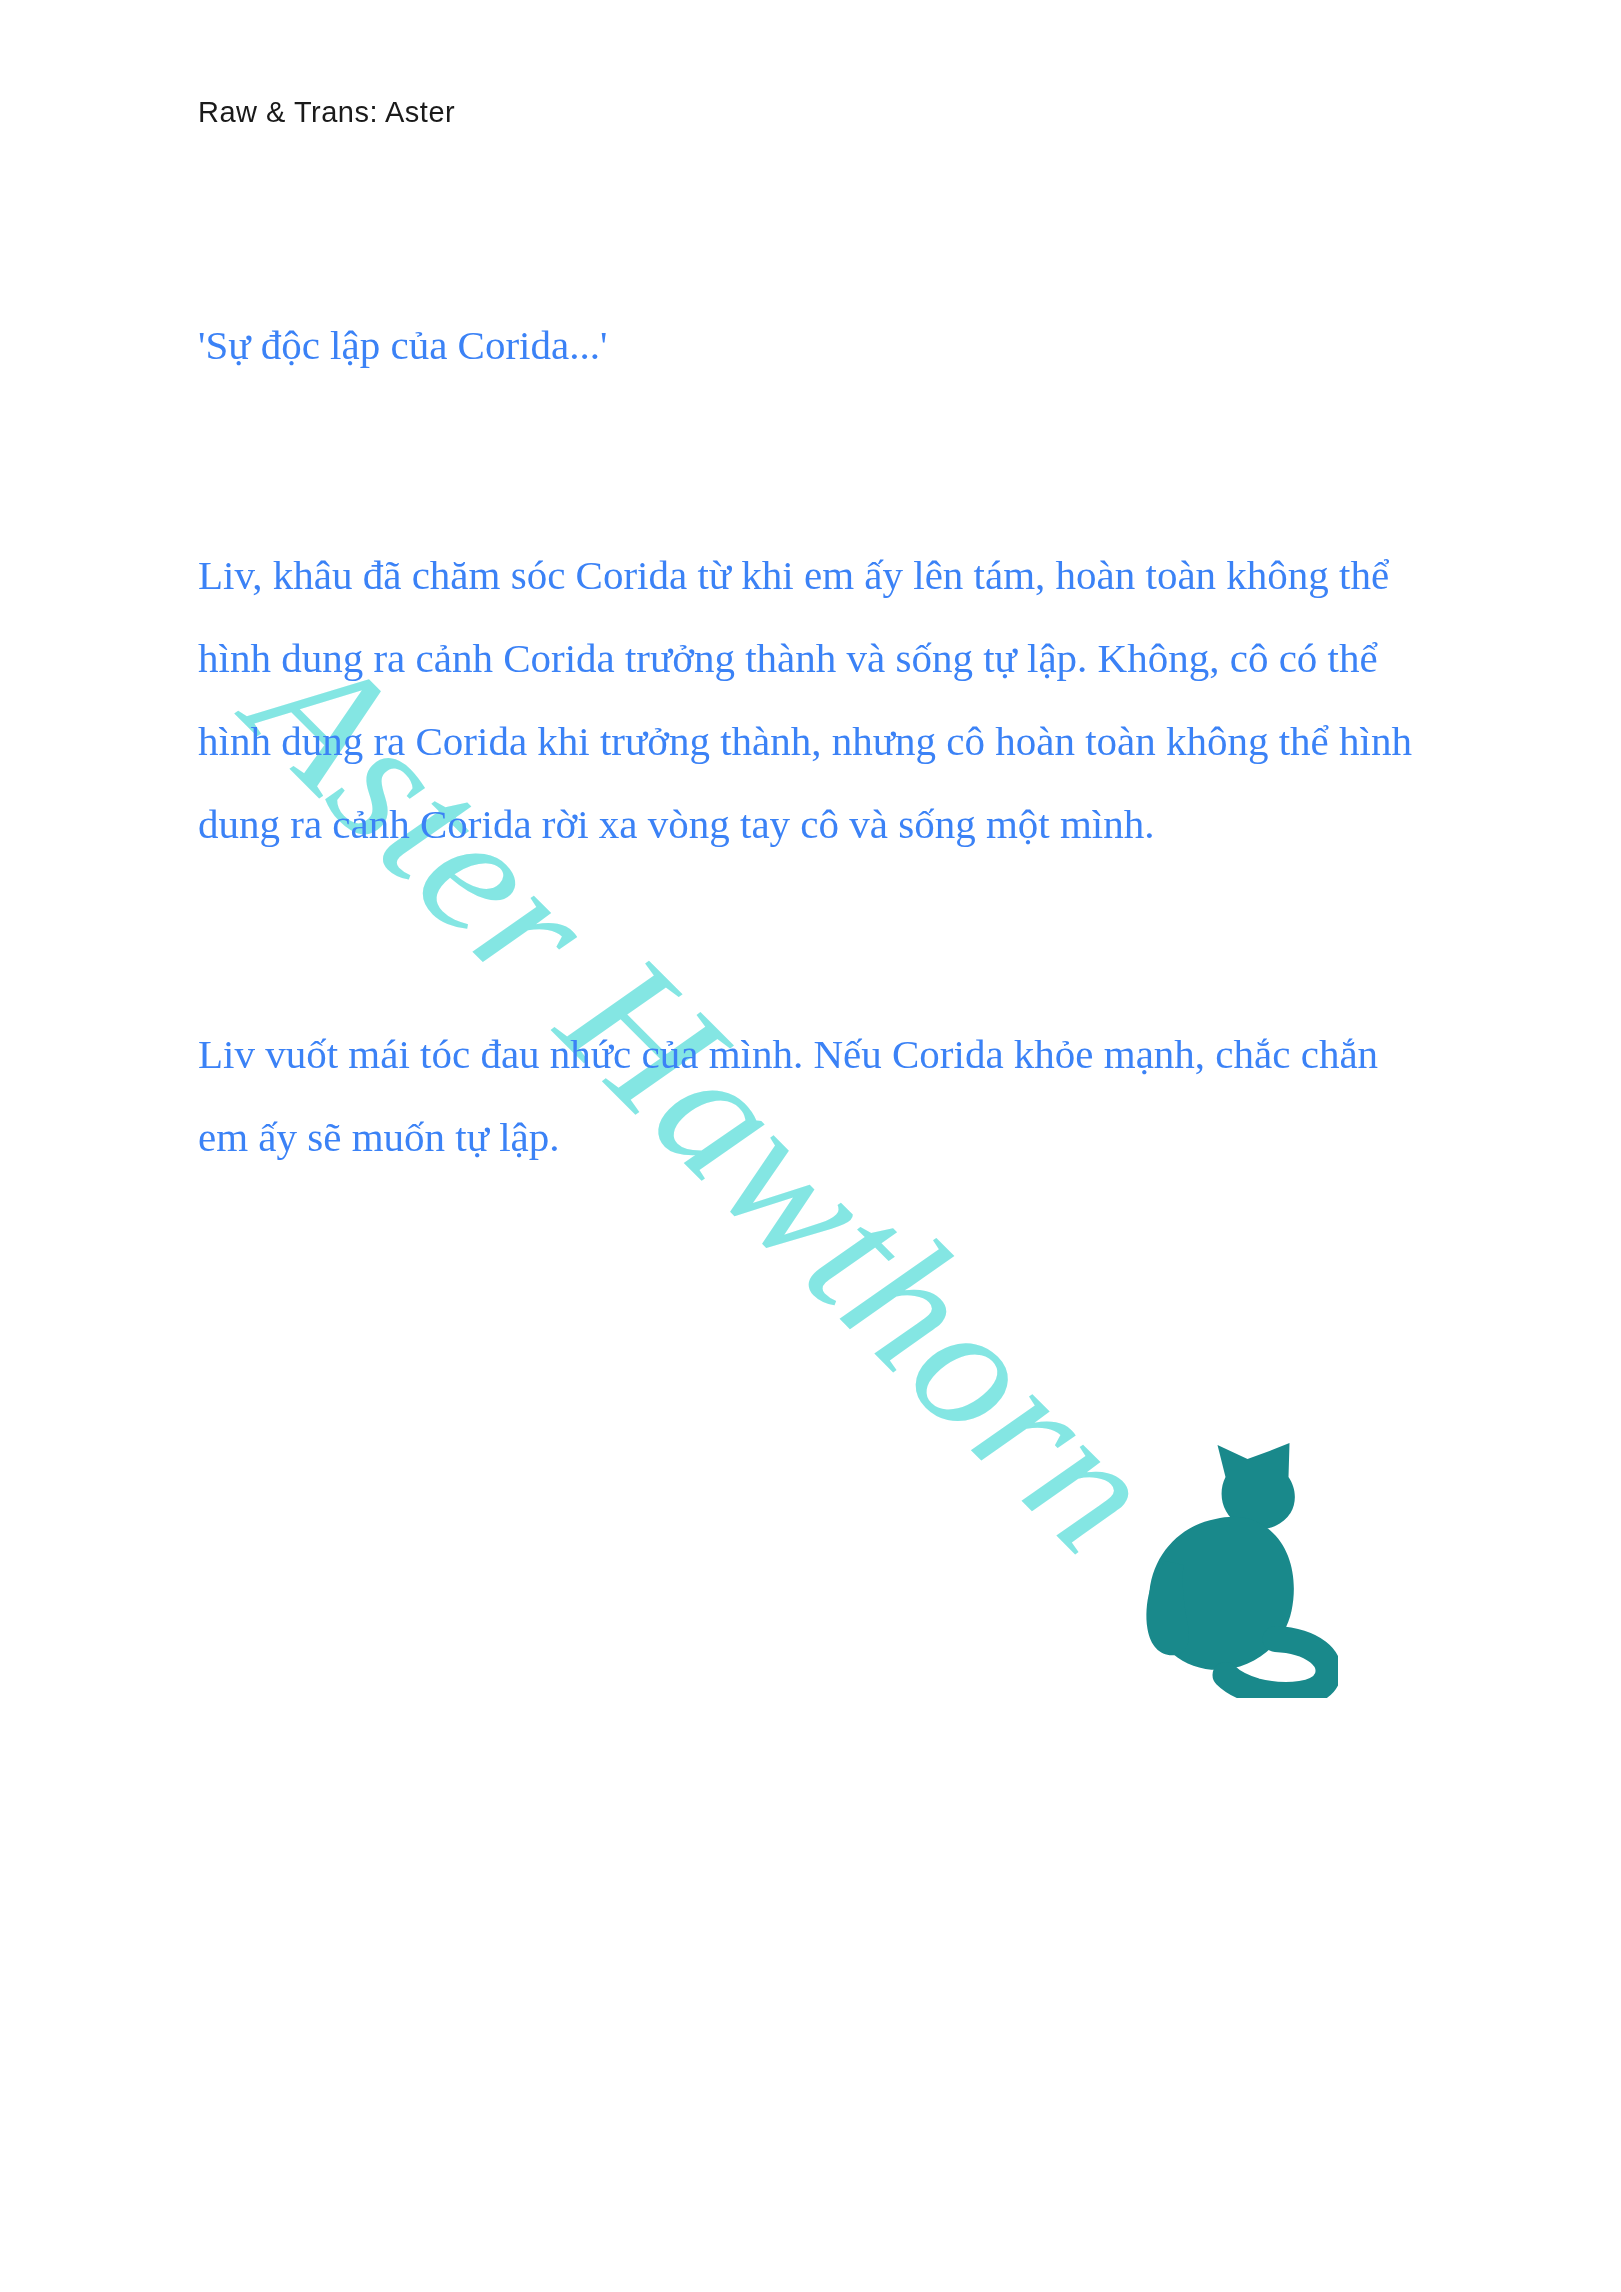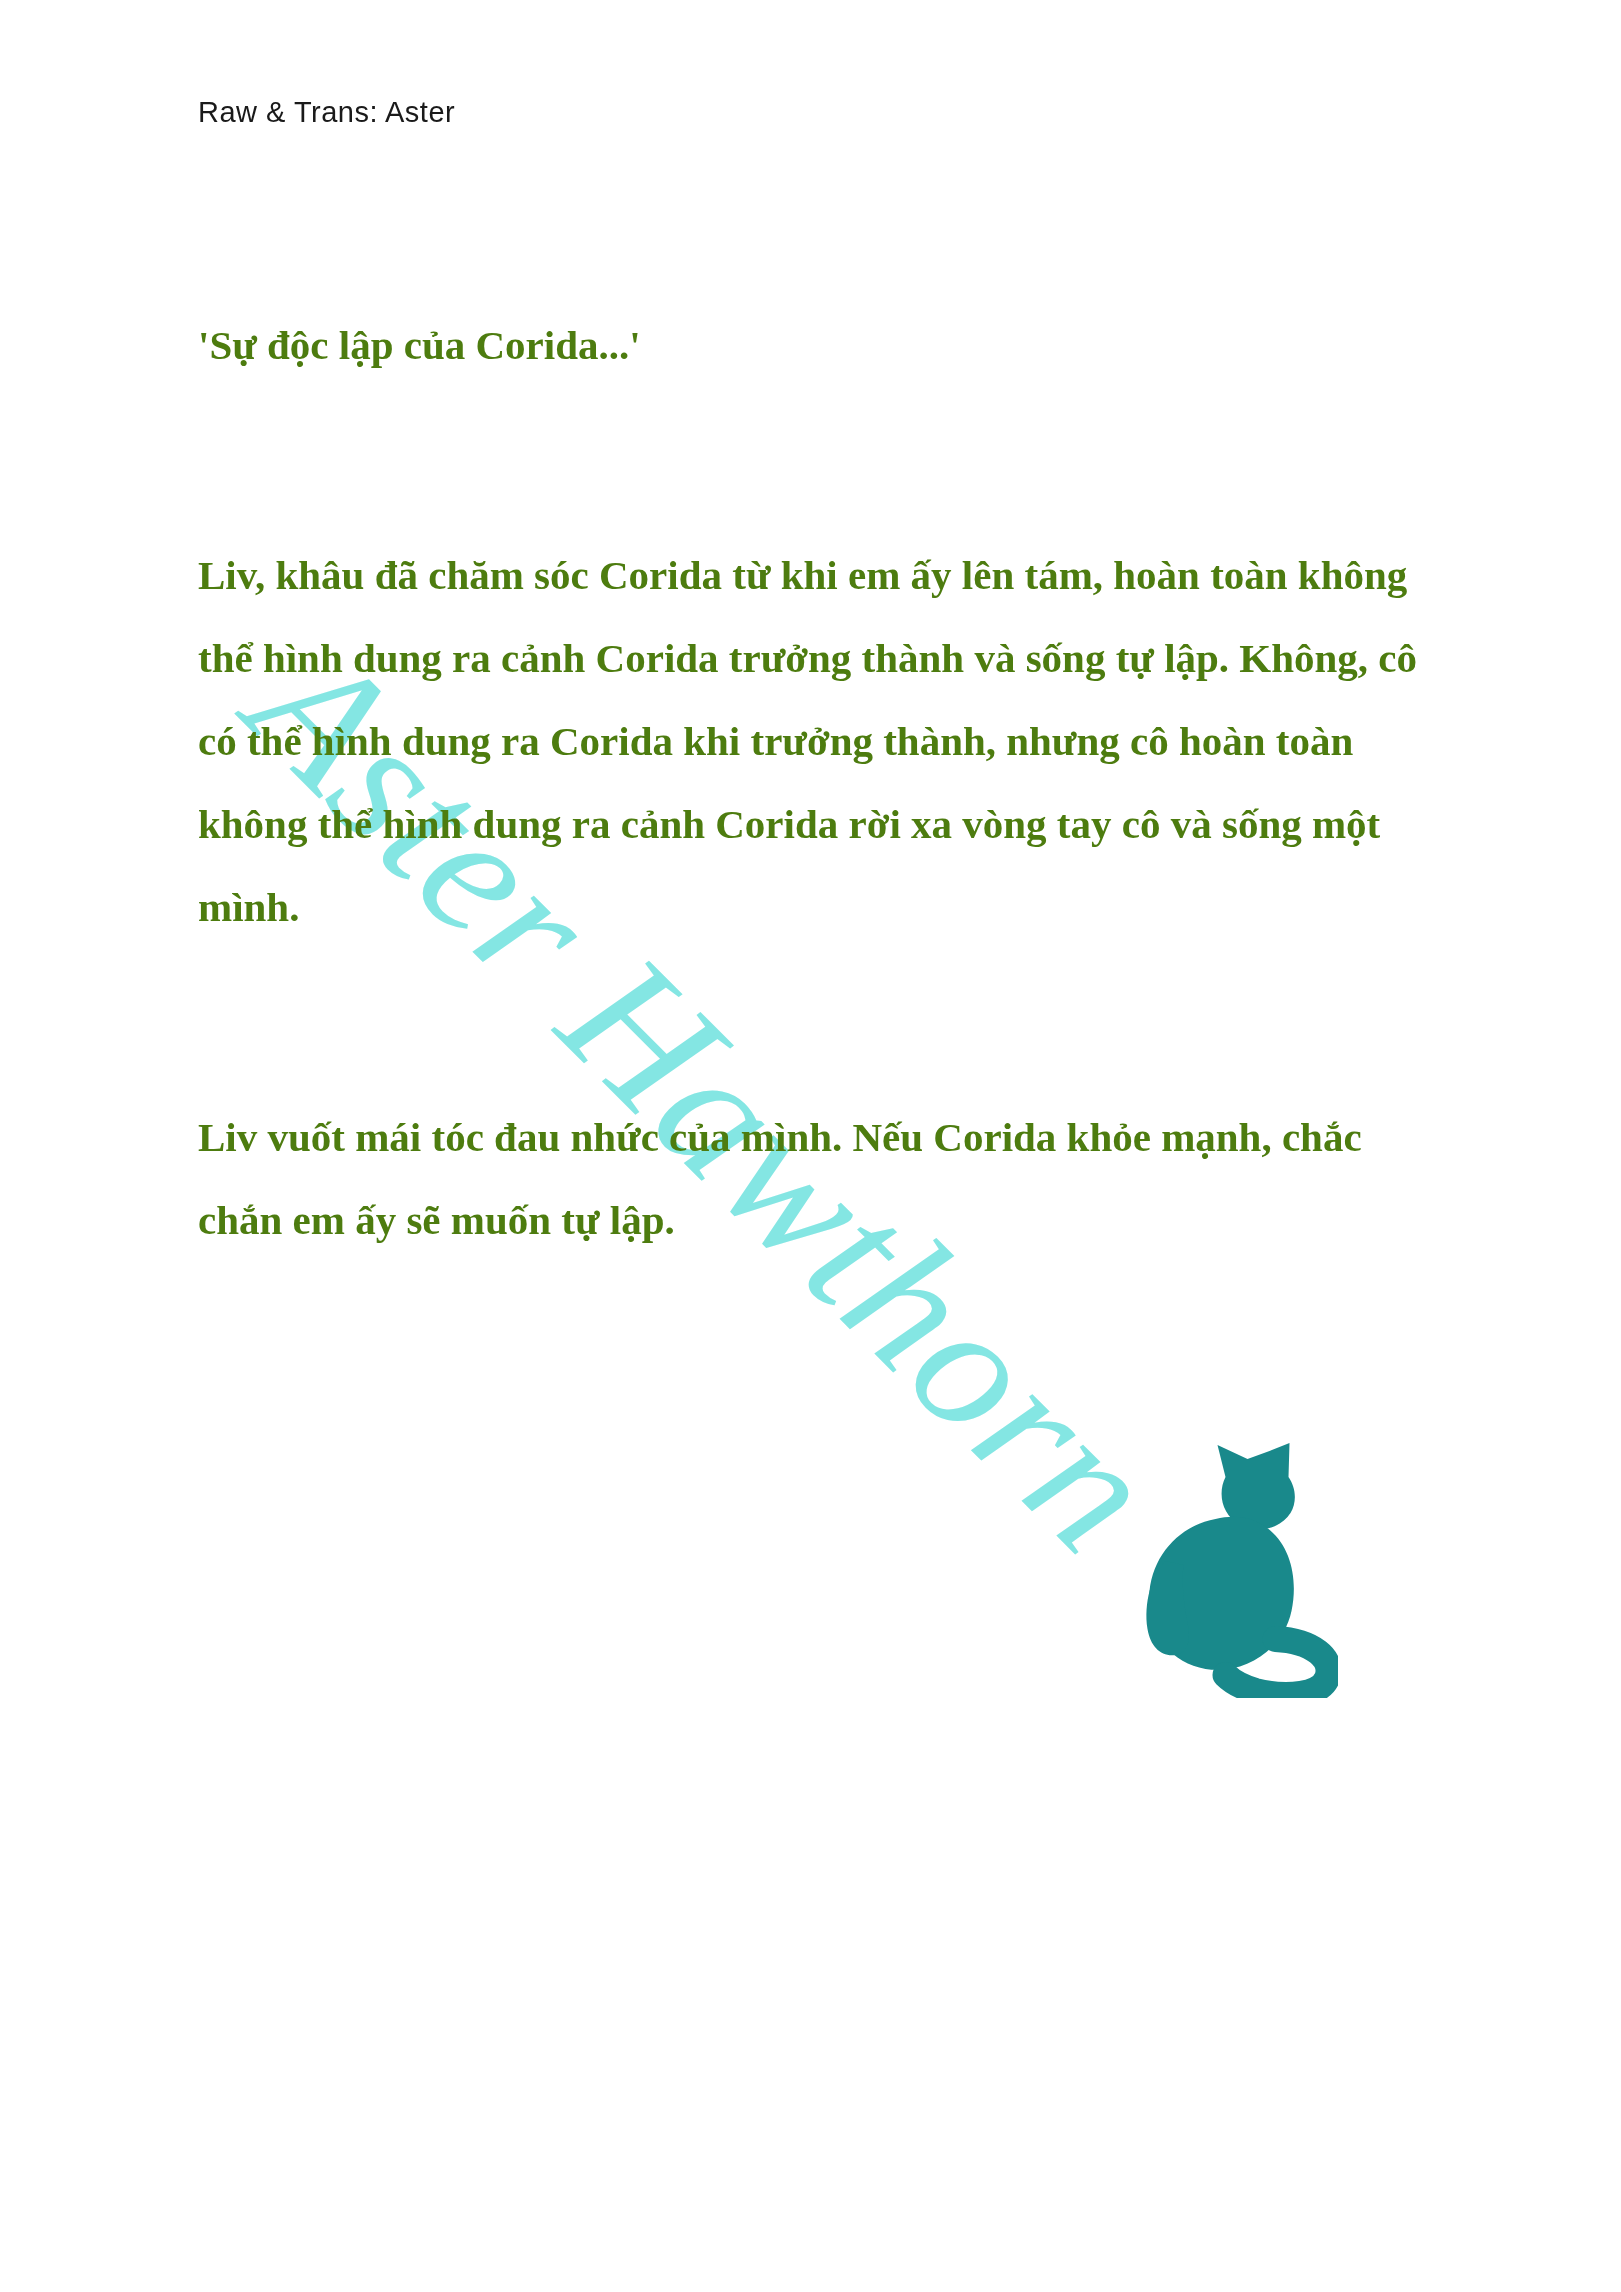--- a/index.html
+++ b/index.html
@@ -91,20 +91,20 @@
                  C46 160 44 138 46 122 Z"></path>
 
         <path d="M138 196
                  C176 198 196 216 190 234
                  C184 252 150 256 118 248
                  C104 244 94 238 88 232" fill="none" stroke="#19898b" stroke-width="26" stroke-linecap="round"></path>
       </g>
     </svg>
   </div>
 
-  <div class="content" style="color: #4d7c0f; font-weight: bold;">
+  <div class="content" style="color: #3b82f6;">
     <p>'Sự độc lập của Corida...'</p>
     <p>Liv, khâu đã chăm sóc Corida từ khi em ấy lên tám, hoàn toàn không thể hình dung ra cảnh Corida trưởng thành và sống tự lập. Không, cô có thể hình dung ra Corida khi trưởng thành, nhưng cô hoàn toàn không thể hình dung ra cảnh Corida rời xa vòng tay cô và sống một mình.</p>
     <p>Liv vuốt mái tóc đau nhức của mình. Nếu Corida khỏe mạnh, chắc chắn em ấy sẽ muốn tự lập.</p>
   </div>
 
 </div>
 
 
 </body></html>

